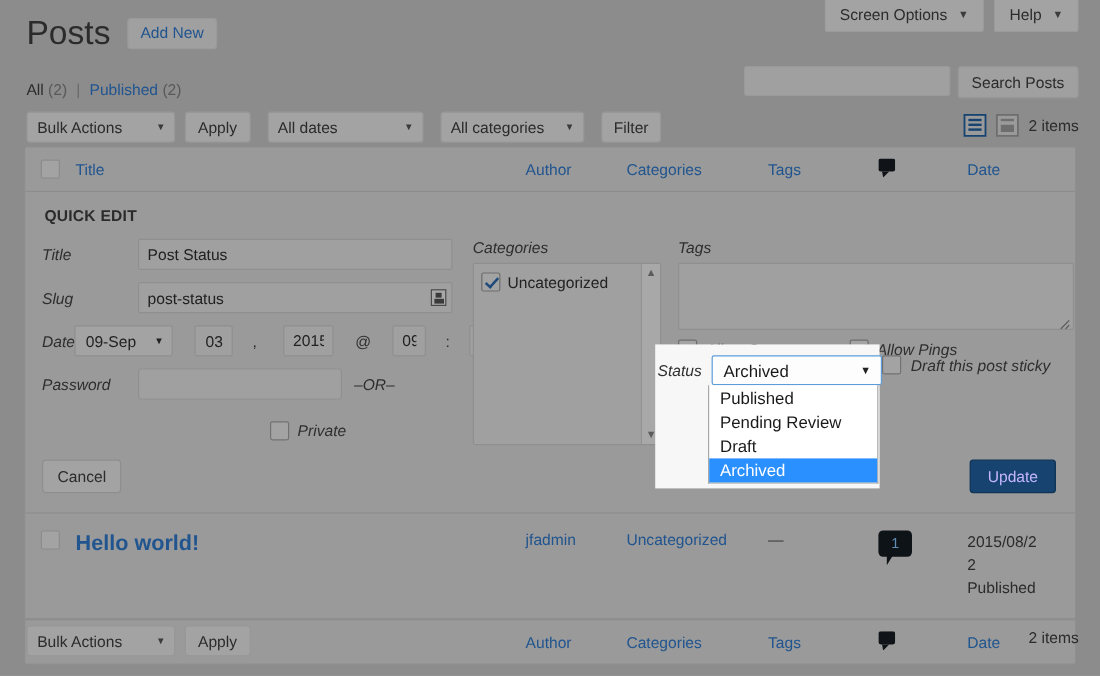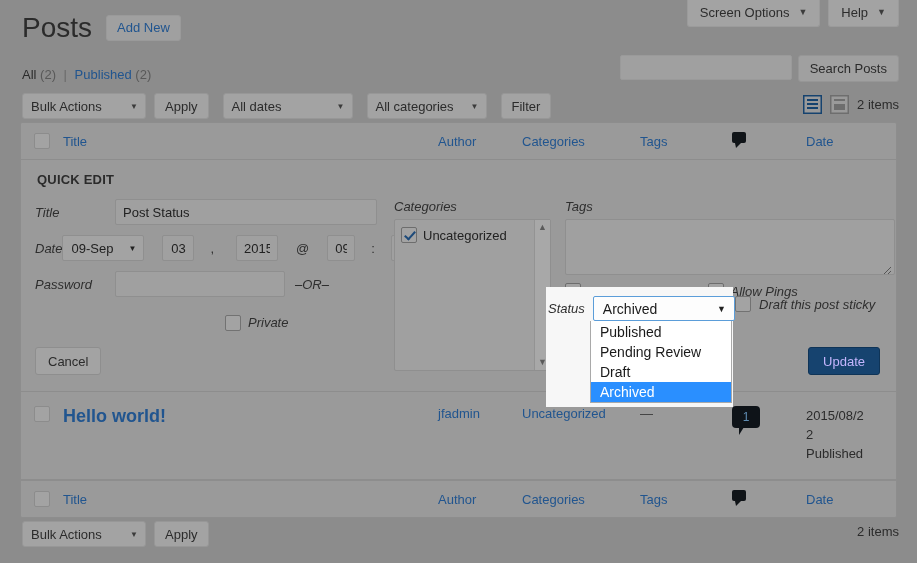--- a/index.html
+++ b/index.html
@@ -481,20 +481,30 @@
 
     <div class="qe-cols">
 
       <div class="qe-left">
 
         <div class="qe-field">
           <span class="qe-label">Title</span>
           <input class="txt-input in-title" type="text" value="Post Status" style="">
         </div>
 
+        <div class="qe-field">
+          <span class="qe-label">Slug</span>
+          <span class="slug-wrap">
+            <input class="txt-input in-slug" type="text" value="post-status" style="">
+            <span class="slug-icon">
+              <i class="a"></i>
+                <i class="b"></i>
+            </span>
+          </span>
+        </div>
 
         <div class="qe-field">
           <span class="qe-label">Date</span>
           <span class="date-row">
             <span class="mm-select">
               <span>09-Sep</span>
               <span class="caret">▼</span>
             </span>
             <input class="txt-input d-in" type="text" value="03" style="">
             <span class="sep-char">,</span>

